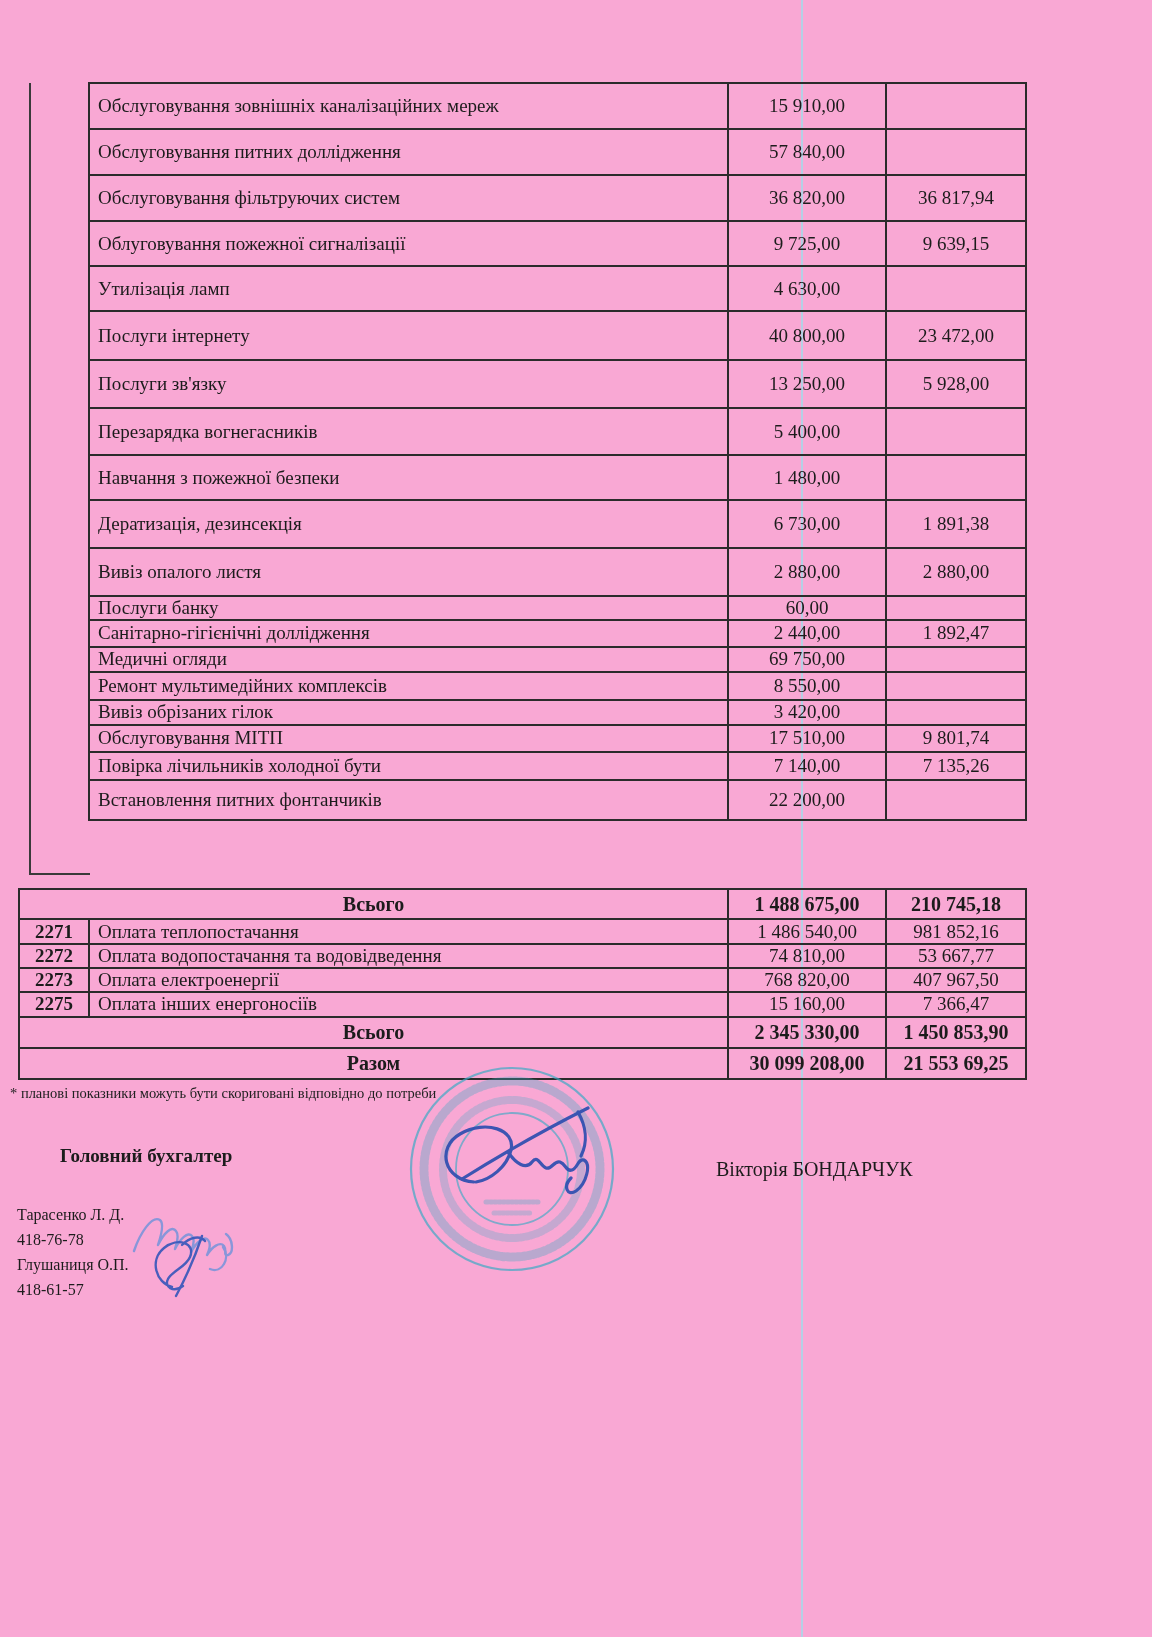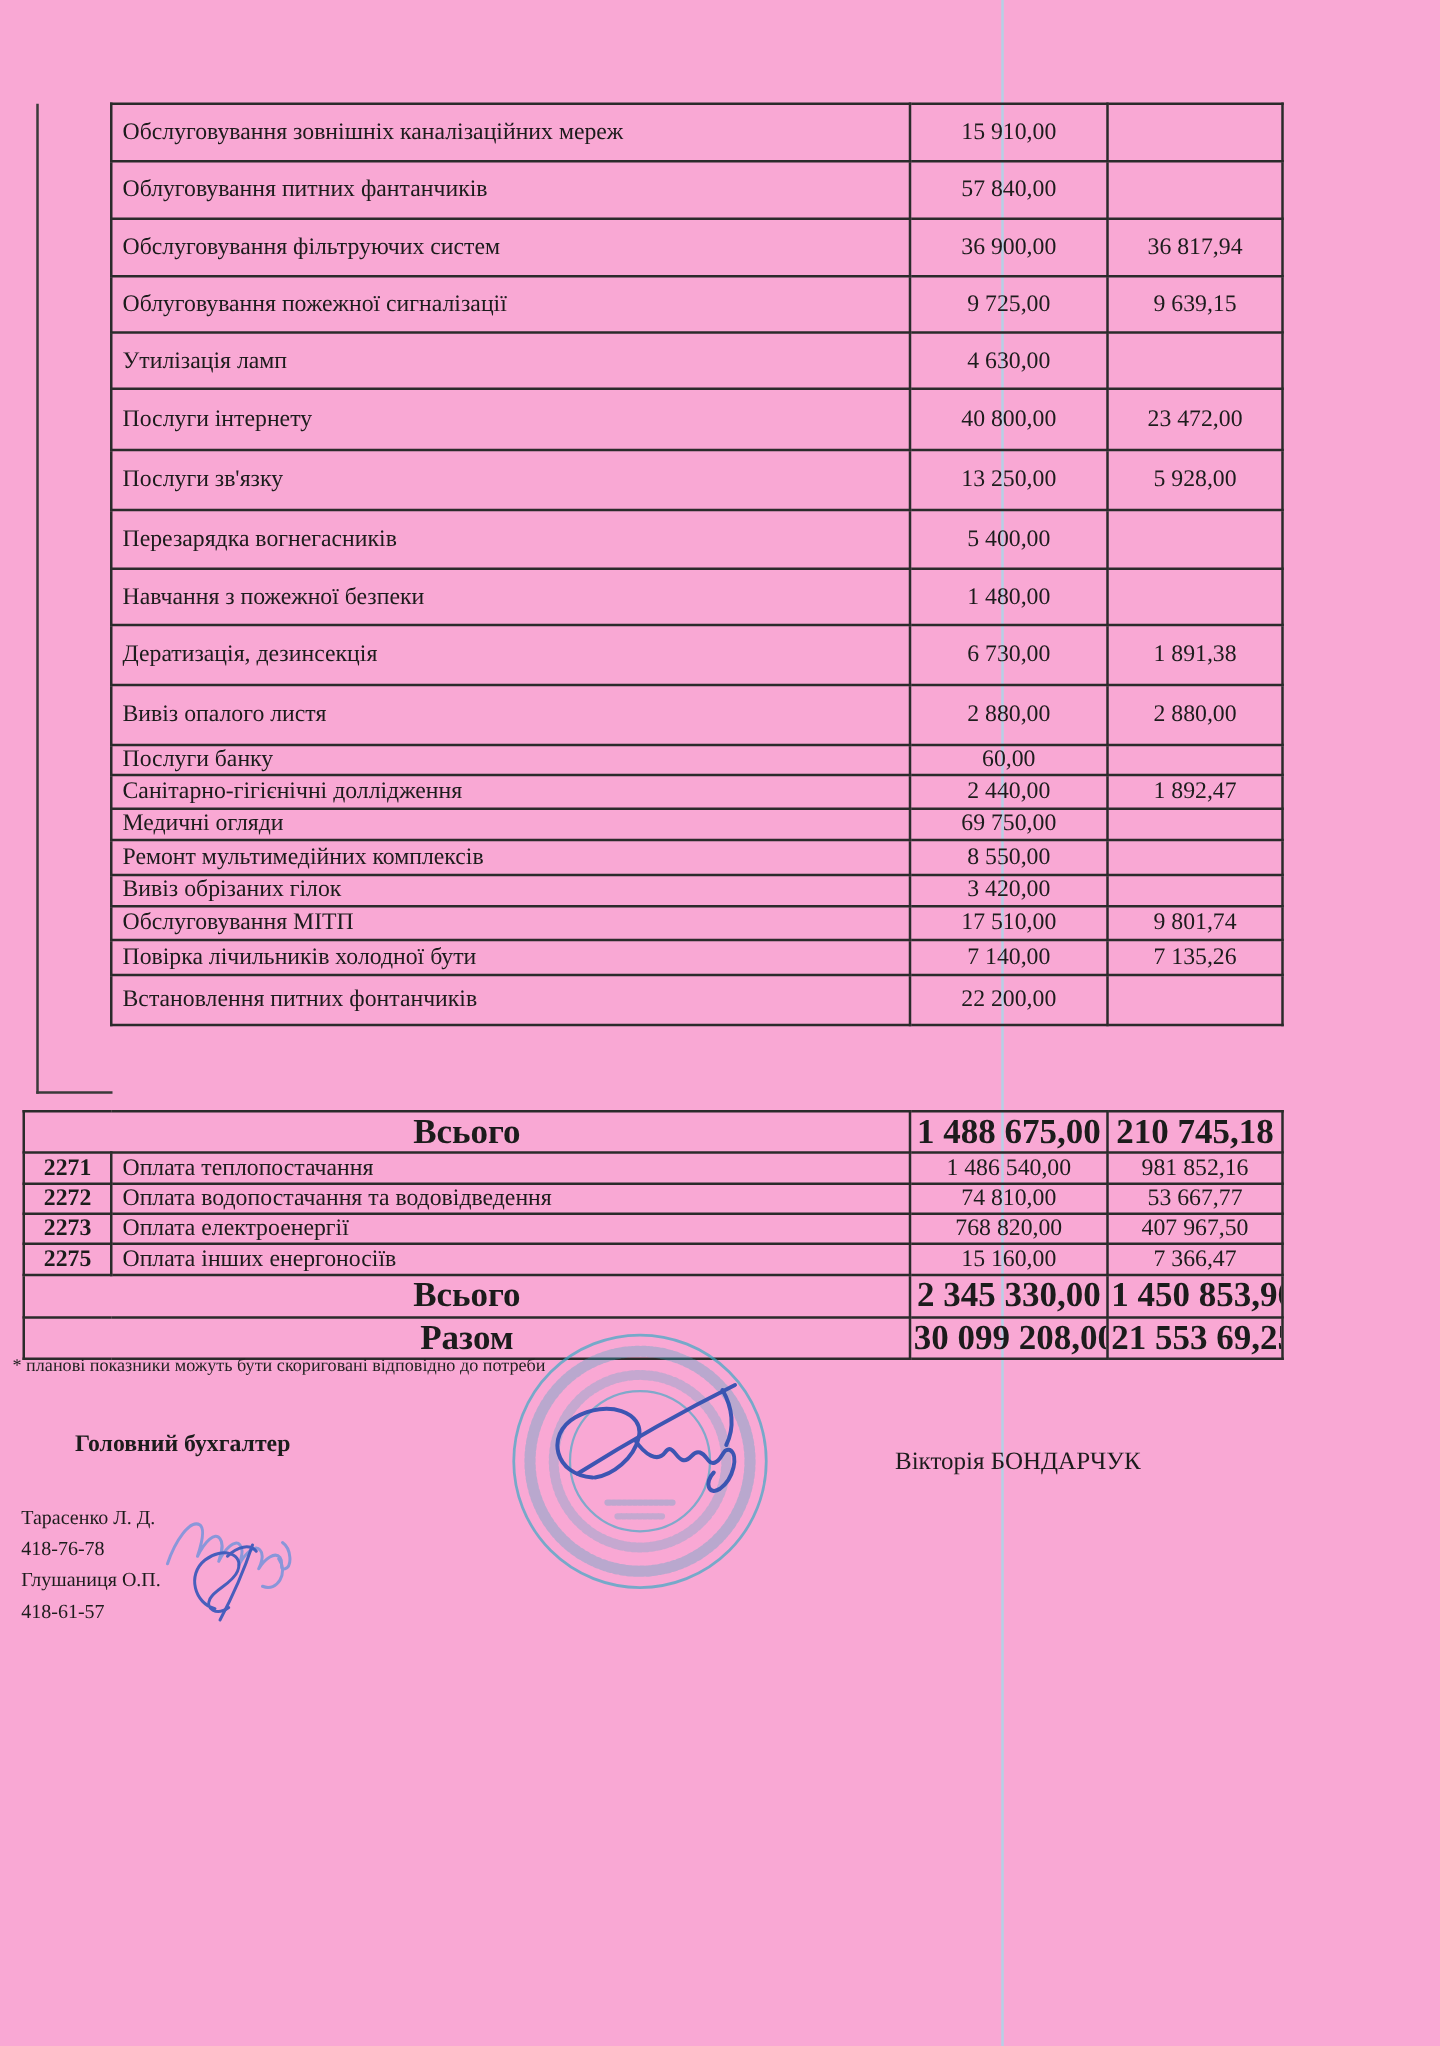--- a/index.html
+++ b/index.html
@@ -33,21 +33,21 @@
     font-size:19px;line-height:1.05;
     vertical-align:middle;
     overflow:hidden;white-space:nowrap;
   }
   #services-table{left:88px;top:82px;width:937px;}
   #utilities-table{left:18px;top:888px;width:1007px;}
   td.c-label{text-align:left;padding:1px 4px 1px 8px;}
   td.c-plan, td.c-fact{text-align:center;padding:1px 2px;}
   td.c-code{text-align:center;font-weight:bold;padding:1px 2px;}
   td.c-merged{text-align:center;font-weight:bold;font-size:20px;}
-  tr.bold-row td{font-weight:bold;font-size:28px;}
+  tr.bold-row td{font-weight:bold;font-size:20px;}
   
   .footnote{
     position:absolute;left:10px;top:1085px;font-size:14.5px;color:#222;
   }
   .accountant-title{
     position:absolute;left:60px;top:1145px;font-size:19px;font-weight:bold;
   }
   .approver-name{
     position:absolute;left:716px;top:1158px;font-size:20px;font-weight:normal;
   }
@@ -74,27 +74,27 @@
         <col style="width:158px">
         <col style="width:140px">
       </colgroup>
     <tbody>
       <tr style="height:46px">
           <td class="c-label">Обслуговування зовнішніх каналізаційних мереж</td>
           <td class="c-plan">15 910,00</td>
           <td class="c-fact"></td>
         </tr>
       <tr style="height:46px">
-          <td class="c-label">Облуговування питних фантанчиків</td>
+          <td class="c-label">Обслуговування питних доллідження</td>
           <td class="c-plan">57 840,00</td>
           <td class="c-fact"></td>
         </tr>
       <tr style="height:46px">
           <td class="c-label">Обслуговування фільтруючих систем</td>
-          <td class="c-plan">36 900,00</td>
+          <td class="c-plan">36 820,00</td>
           <td class="c-fact">36 817,94</td>
         </tr>
       <tr style="height:45px">
           <td class="c-label">Облуговування пожежної сигналізації</td>
           <td class="c-plan">9 725,00</td>
           <td class="c-fact">9 639,15</td>
         </tr>
       <tr style="height:45px">
           <td class="c-label">Утилізація ламп</td>
           <td class="c-plan">4 630,00</td>

